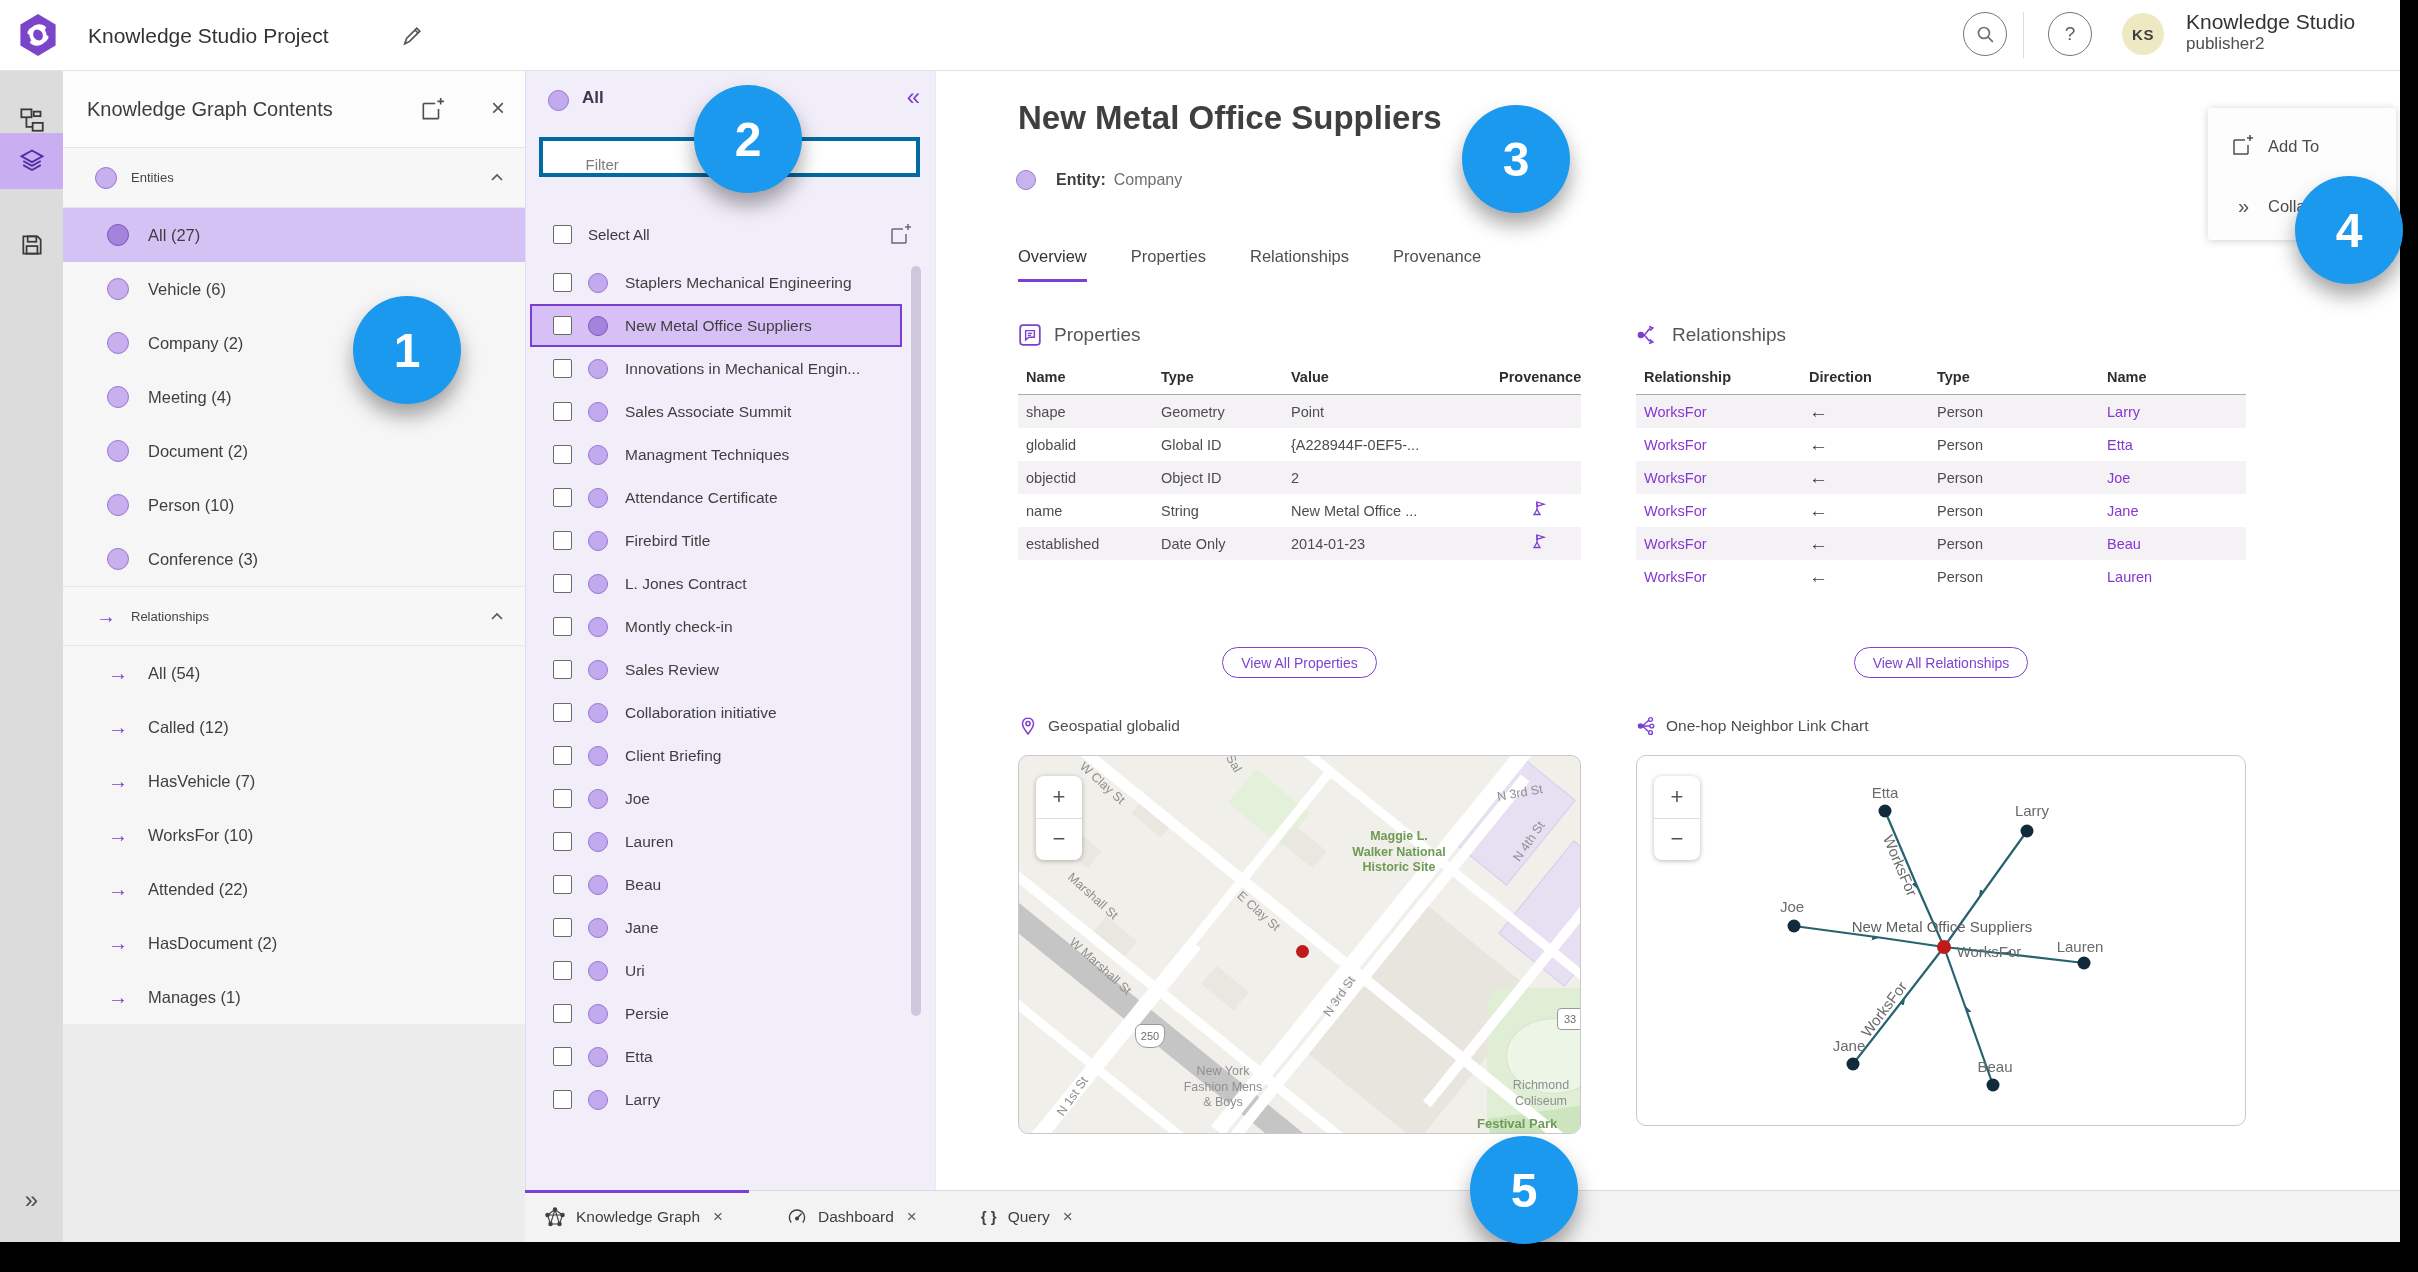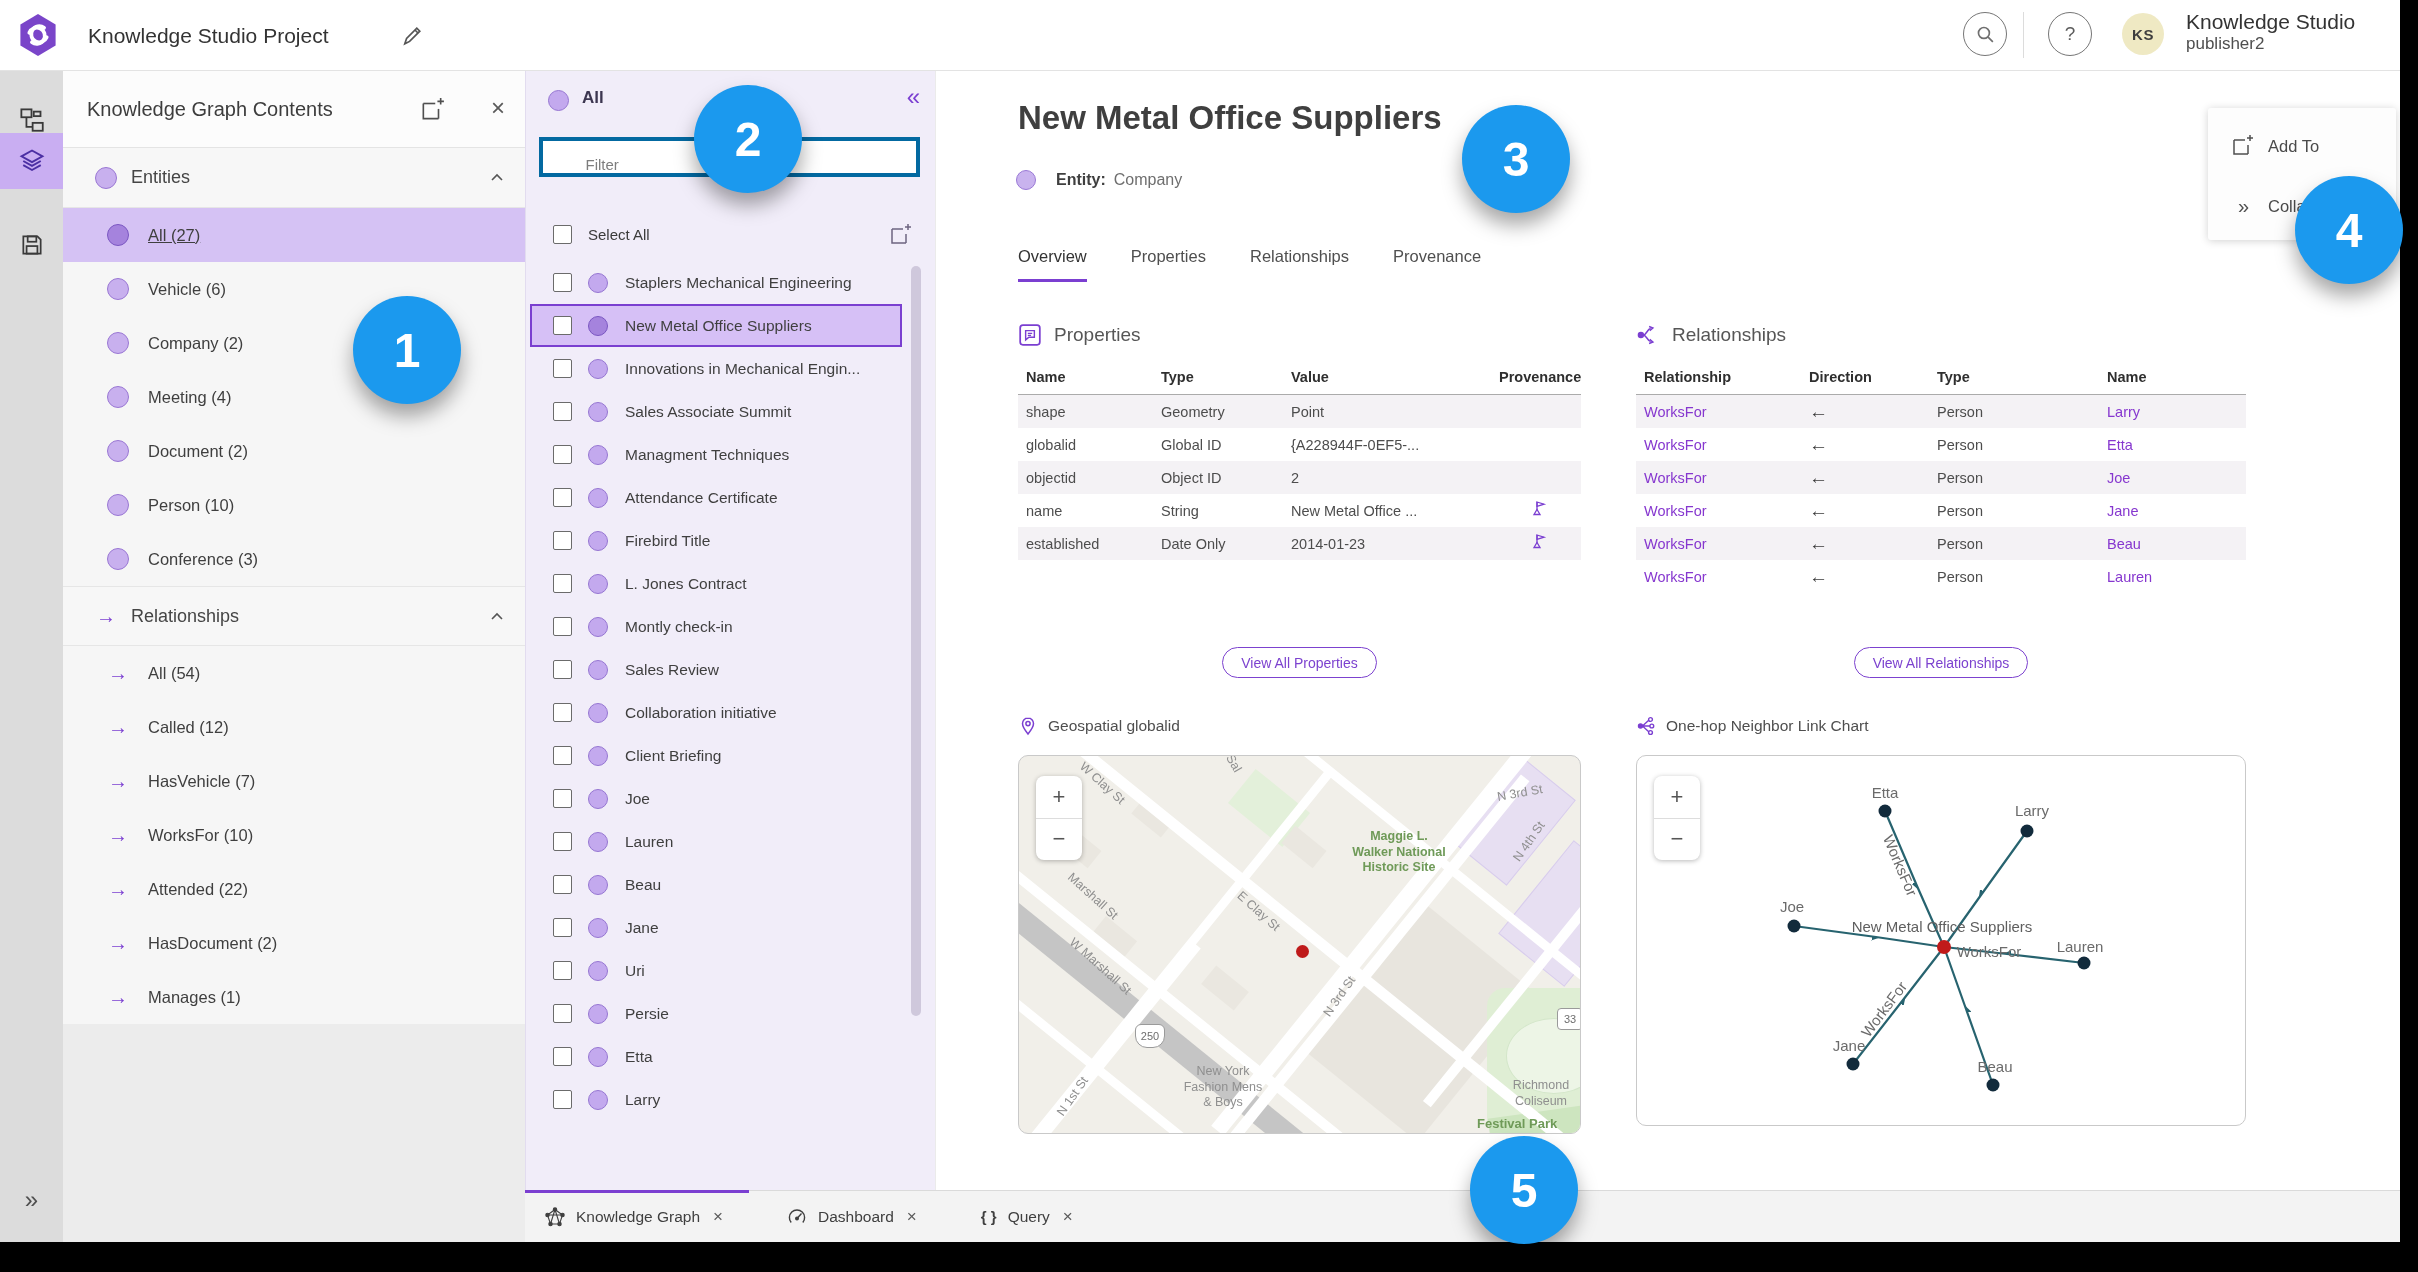--- a/index.html
+++ b/index.html
@@ -30,27 +30,27 @@
   
   .panel1{position:absolute;left:63px;top:71px;width:462px;height:1171px;background:#ececec;}
   .p1-head{position:absolute;left:0;top:0;width:462px;height:77px;background:#fcfcfc;border-bottom:1px solid #e4e4e4;}
   .p1-title{position:absolute;left:24px;top:0;height:77px;display:flex;align-items:center;font-size:20px;color:#3d3d3d;}
   .p1-addwin{position:absolute;left:356px;top:26px;width:26px;height:26px;color:#4f4f4f;}
   .p1-close{position:absolute;left:420px;top:22px;width:30px;height:30px;font-size:24px;color:#5a5a5a;
             display:flex;align-items:center;justify-content:center;}
   .p1-body{position:absolute;left:0;top:77px;width:462px;background:#f6f6f6;}
   .sec-head{position:relative;height:60px;background:#f7f7f7;border-bottom:1px solid #e6e6e6;display:flex;align-items:center;}
   .sec-head.topline{border-top:1px solid #e6e6e6;}
-  .sec-head .lbl{font-size:18px;color:#454545;margin-left:14px;}
+  .sec-head .lbl{font-size:13px;color:#454545;margin-left:14px;}
   .sec-head .chev{position:absolute;right:20px;top:22px;width:16px;height:16px;color:#555;}
   .dot{width:22px;height:22px;border-radius:50%;background:#c8b0ee;border:1.5px solid #9a77d4;display:inline-block;flex:none;}
   .sec-head .dot{margin-left:32px;}
   .p1row{height:54px;display:flex;align-items:center;font-size:16.5px;color:#3f3f3f;cursor:default;}
   .p1row .dot{margin-left:44px;margin-right:19px;}
-  .p1row.selected{background:#d5c2f4;text-decoration:underline;}
+  .p1row.selected{background:#d5c2f4;}
   .p1row.selected .dot{background:#a583dd;border-color:#7b57c2;}
   .p1row .arr,.sec-head .arr{color:#7b3fd1;font-size:20px;width:22px;text-align:center;display:inline-block;flex:none;}
   .p1row .arr{margin-left:44px;margin-right:19px;}
   .sec-head .arr{margin-left:32px;}
 
   
   .panel2{position:absolute;left:525px;top:71px;width:410px;height:1119px;background:#f1edf9;border-left:1px solid #e2dcef;}
   .p2-head{position:absolute;left:0;top:0;width:410px;height:62px;}
   .p2-head .dot{position:absolute;left:22px;top:19px;width:21px;height:21px;background:#c3a9ee;border-color:#9676d2;}
   .p2-head .lbl{position:absolute;left:56px;top:17px;font-size:17px;font-weight:bold;color:#3c3650;}

